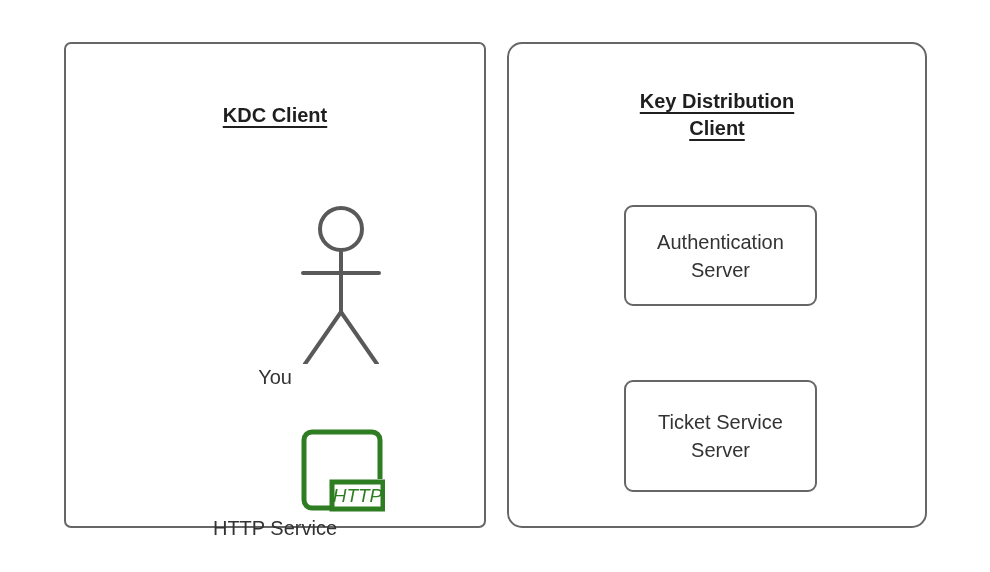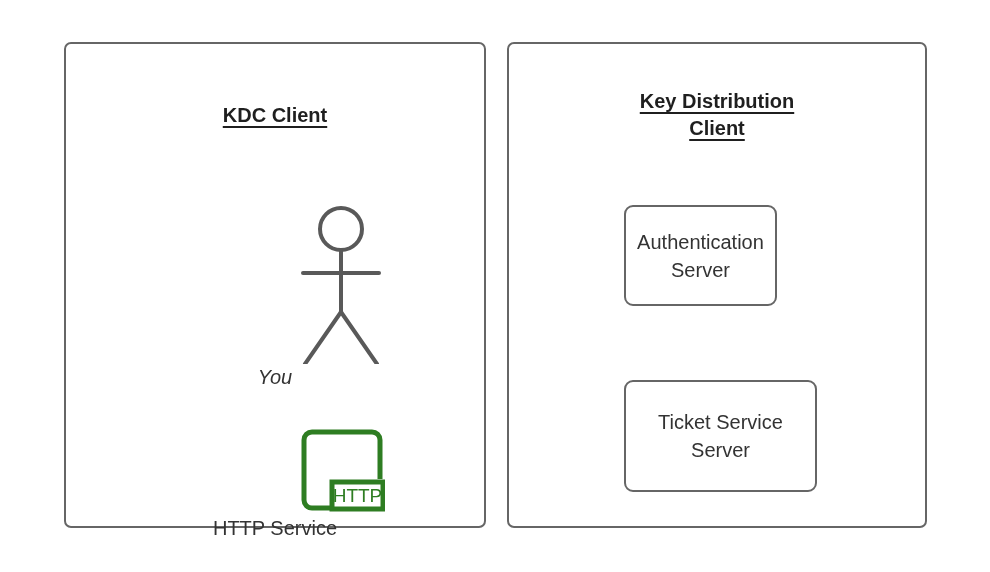--- a/index.html
+++ b/index.html
@@ -33,20 +33,21 @@
     top: 42px;
     width: 422px;
     height: 486px;
     padding-left: 44px;
   }
   #panel-kdc {
     left: 507px;
     top: 42px;
     width: 420px;
     height: 486px;
+    border-radius: 15px;
   }
 
   
   .panel-title {
     position: absolute;
     left: 0;
     right: 0;
     text-align: center;
     font-weight: bold;
     font-size: 20px;
@@ -70,30 +71,30 @@
   .stick-figure svg { display: block; }
 
   .figure-label {
     position: absolute;
     left: 0;
     right: 0;
     top: 322px;
     text-align: center;
     font-size: 20px;
     color: #333333;
-    font-style: italic;
   }
 
   
   .http-icon {
     position: absolute;
     left: 233px;
     top: 383px;
     width: 86px;
     height: 86px;
+    font-style: italic;
   }
   .http-icon svg { display: block; }
 
   .service-label {
     position: absolute;
     left: 0;
     right: 0;
     top: 473px;
     text-align: center;
     font-size: 20px;
@@ -111,21 +112,21 @@
     align-items: center;
     justify-content: center;
     text-align: center;
     font-size: 20px;
     line-height: 28px;
     color: #333333;
   }
   #box-auth-server {
     left: 624px;
     top: 205px;
-    width: 153px;
+    width: 193px;
     height: 101px;
     justify-content: center;
   }
   #box-tgs-server {
     left: 624px;
     top: 380px;
     width: 193px;
     height: 112px;
   }
   .kdc-box-label { padding: 0 10px; }

